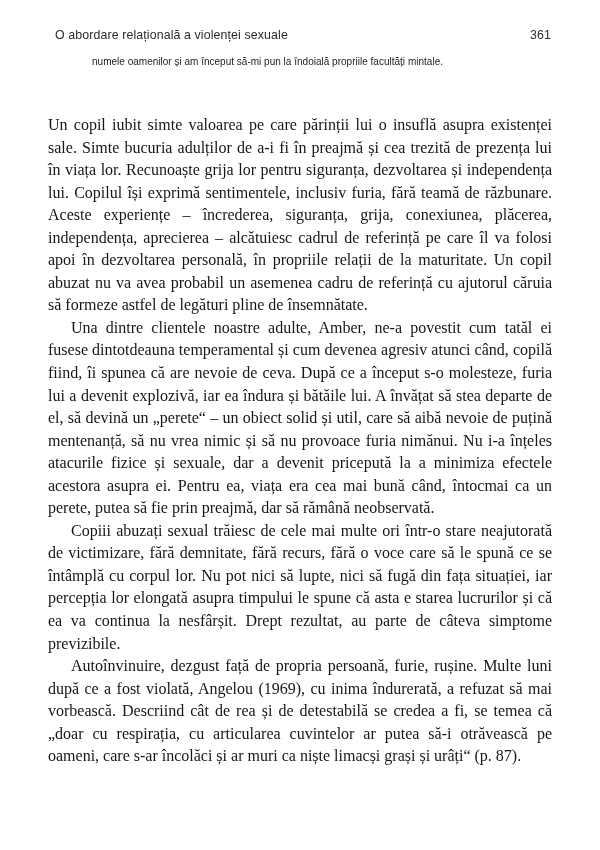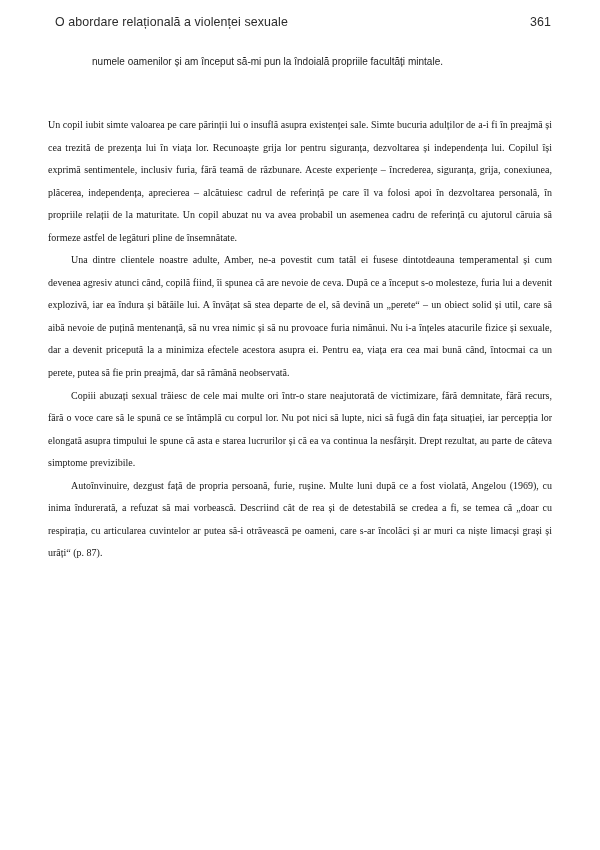--- a/index.html
+++ b/index.html
@@ -37,20 +37,21 @@
     line-height: 16px;
     color: #2b2b2b;
     letter-spacing: 0.1px;
   }
   .running-head .rh-title {
     white-space: nowrap;
   }
   .running-head .rh-folio {
     font-size: 12.4px;
     color: #2b2b2b;
+    margin-top: 13px;
   }
 
   
   .extract {
     position: absolute;
     left: 92px;
     right: 58px;
     top: 52px;
     font-family: "Liberation Sans", "DejaVu Sans", sans-serif;
     font-size: 10px;
@@ -64,21 +65,21 @@
   }
 
   
   .textblock {
     position: absolute;
     left: 48px;
     top: 114px;
     width: 504px;
     text-align: justify;
     text-justify: inter-word;
-    font-size: 10px;
+    font-size: 16px;
     line-height: 22.55px;
     color: #161616;
     hyphens: manual;
     -webkit-hyphens: manual;
   }
   .textblock p {
     margin: 0;
     text-indent: 0;
   }
   .textblock p.indent {

